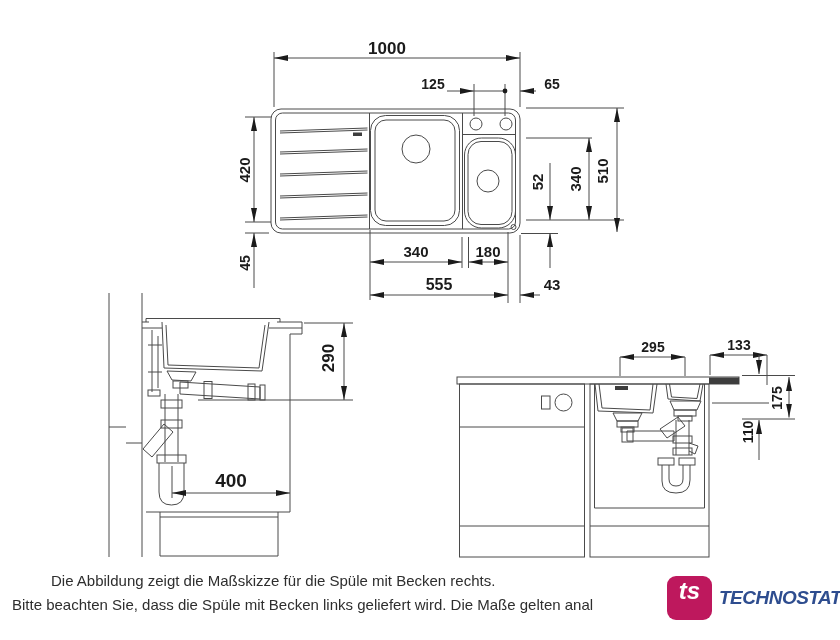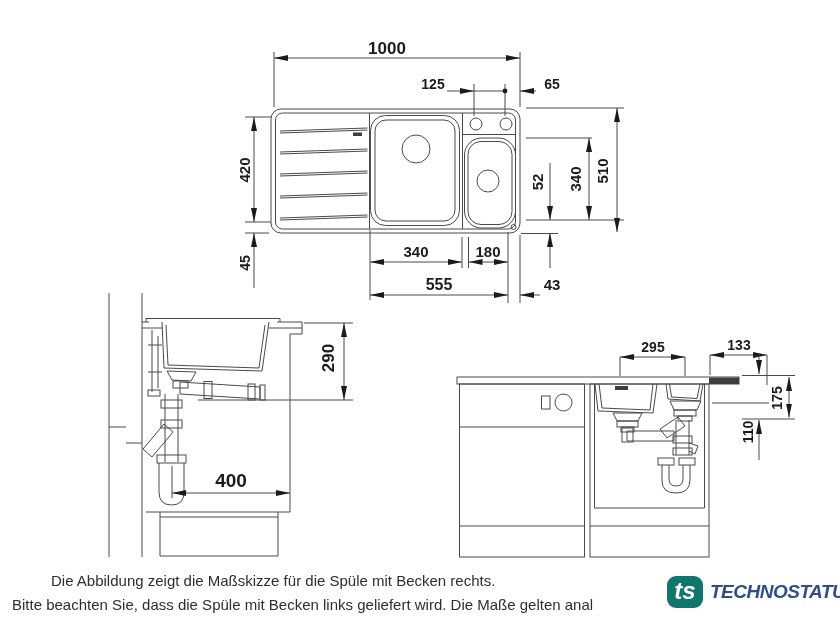--- a/index.html
+++ b/index.html
@@ -11,23 +11,23 @@
   .art .fill{fill:#3d3d3d;stroke:none;}
   .art .dot{fill:#1b1b1b;stroke:none;}
   .art text{fill:#1b1b1b;stroke:none;font-weight:bold;text-anchor:middle;
             font-family:"Liberation Sans",sans-serif;}
   .s14{font-size:14px;} .s15{font-size:15px;} .s16{font-size:16px;}
   .s17{font-size:17px;} .s19{font-size:19px;}
   .footer{position:absolute;left:0;top:569px;width:840px;color:#2e2e2e;font-size:15px;line-height:24px;}
   .cap1{padding-left:39px;white-space:nowrap;}
   .cap2{white-space:nowrap;width:632px;overflow:hidden;}
   .logo{position:absolute;left:655px;top:576px;display:flex;align-items:center;}
-  .logo-mark{width:36px;height:29px;background:#0f766e;border-radius:9px;color:#ffffff;
+  .logo-mark{width:45px;height:29px;background:#be185d;border-radius:9px;color:#ffffff;
              display:flex;align-items:center;justify-content:center;
-             font-style:italic;font-weight:bold;font-size:24px;line-height:1;padding-bottom:3px;}
+             font-style:italic;font-weight:bold;font-size:24px;line-height:1;padding-bottom:15px;}
   .logo-text{margin-left:7px;color:#2e4d8f;font-style:italic;font-weight:bold;font-size:19px;
              letter-spacing:-0.5px;}
 </style>
 </head>
 <body>
 
 <div class="stage">
 
 <svg class="art" width="840" height="566" viewBox="0 0 840 566">
   <defs>

